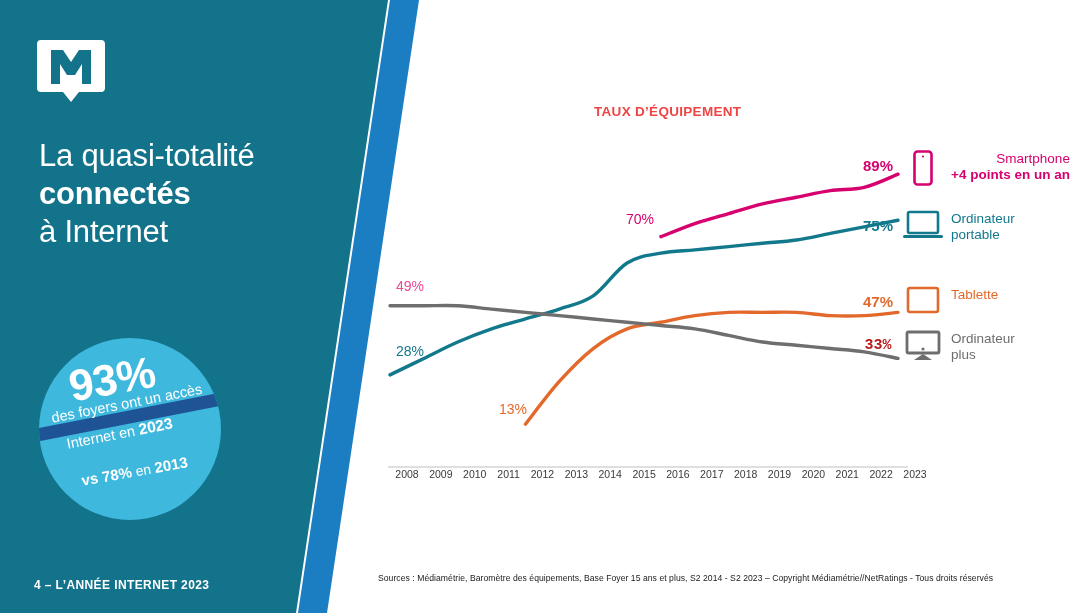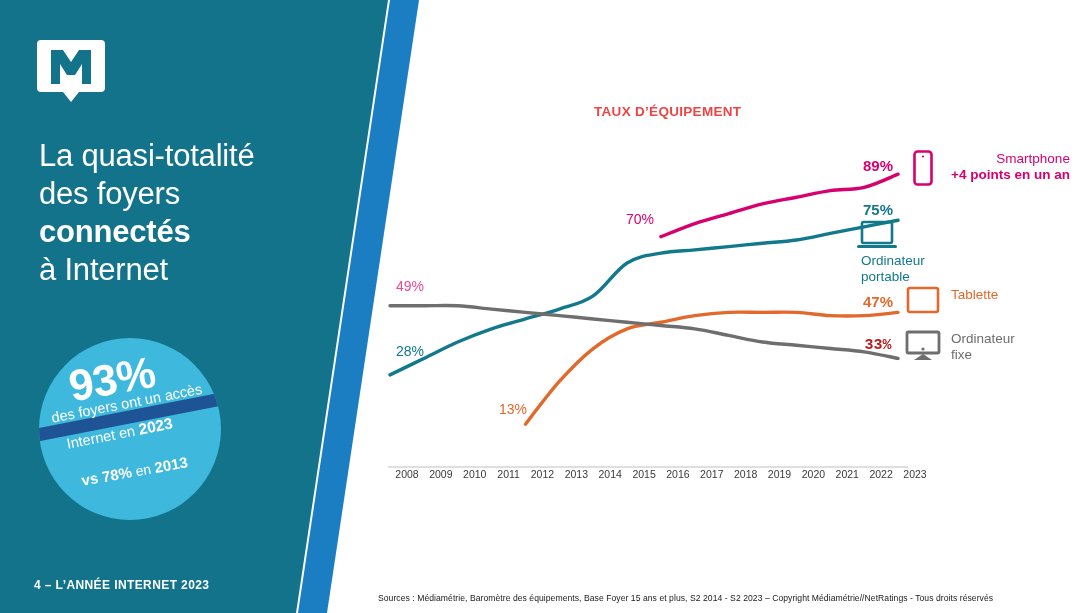--- a/index.html
+++ b/index.html
@@ -223,36 +223,36 @@
     line-height: 16px;
     padding-top: 3px;
     padding-left: 6px;
   }
   .legend-row .ltx b { font-weight: 700; }
 
   .row-smartphone { top: 8px; left: 0; }
   .row-smartphone .lv { color: #D6006E; }
   .row-smartphone .ltx { color: #D6006E; text-align: right; }
 
-  .row-laptop { top: 52px; left: 0; flex-direction: column; }
+  .row-laptop { top: 68px; left: 0; }
   .row-laptop .lv { color: #12788C; }
   .row-laptop .ltx { color: #12788C; }
 
   .row-tablet { top: 144px; left: 0; }
   .row-tablet .lv { color: #E2692B; }
   .row-tablet .ltx { color: #E2692B; }
 
   .row-desktop { top: 188px; left: 0; }
   .row-desktop .lv { color: #b91c1c; font-family: Liberation Mono, monospace; }
   .row-desktop .ltx { color: #6E6E6E; }
 
   
   .sources {
     position: absolute;
-    left: 378px; top: 593px;
+    left: 378px; top: 573px;
     z-index: 5;
     font-size: 8.6px;
     color: #1a1a1a;
     letter-spacing: 0.05px;
     white-space: nowrap;
   }
 </style>
 </head>
 <body>
 
@@ -263,21 +263,20 @@
 
   <div class="logo">
     <svg viewBox="0 0 68 70" width="68" height="70" aria-hidden="true">
       <path d="M4 4 h60 a4 4 0 0 1 4 4 v44 a4 4 0 0 1 -4 4 h-22 l-8 10 l-8 -10 h-22 a4 4 0 0 1 -4 -4 v-44 a4 4 0 0 1 4 -4 z" fill="#ffffff"></path>
       <path d="M14 14 h12 l8 12 l8 -12 h12 v34 h-9 v-20 l-7 11 h-8 l-7 -11 v20 h-9 z" fill="#12738A"></path>
     </svg>
   </div>
 
   <div class="headline">
     <span class="ln">La quasi-totalité</span>
-    <span class="ln">des foyers</span>
     <span class="ln bold">connectés</span>
     <span class="ln">à Internet</span>
   </div>
 
   <div class="circle-badge">
     <div class="circle-bg">
       <div class="circle-band"></div>
     </div>
     <div class="circle-text">
       <div class="c-93">93%</div>
@@ -373,21 +372,21 @@
       <div class="lv">33%</div>
       <div class="lic">
         <svg width="42" height="32" viewBox="0 0 42 32" aria-hidden="true">
           <rect x="5" y="2" width="32" height="21" rx="1.5" ry="1.5" fill="none" stroke="#6E6E6E" stroke-width="2.8"></rect>
           <circle cx="21" cy="19" r="1.6" fill="#6E6E6E"></circle>
           <path d="M12 30 L21 24 L30 30 Z" fill="#6E6E6E"></path>
         </svg>
       </div>
       <div class="ltx">
         <div>Ordinateur</div>
-        <div>fixe</div>
+        <div>plus</div>
       </div>
     </div>
 
   </div>
 
   <div class="sources">Sources : Médiamétrie, Baromètre des équipements, Base Foyer 15 ans et plus, S2 2014 - S2 2023 – Copyright Médiamétrie//NetRatings - Tous droits réservés</div>
 
 </div>
 
 </body></html>

